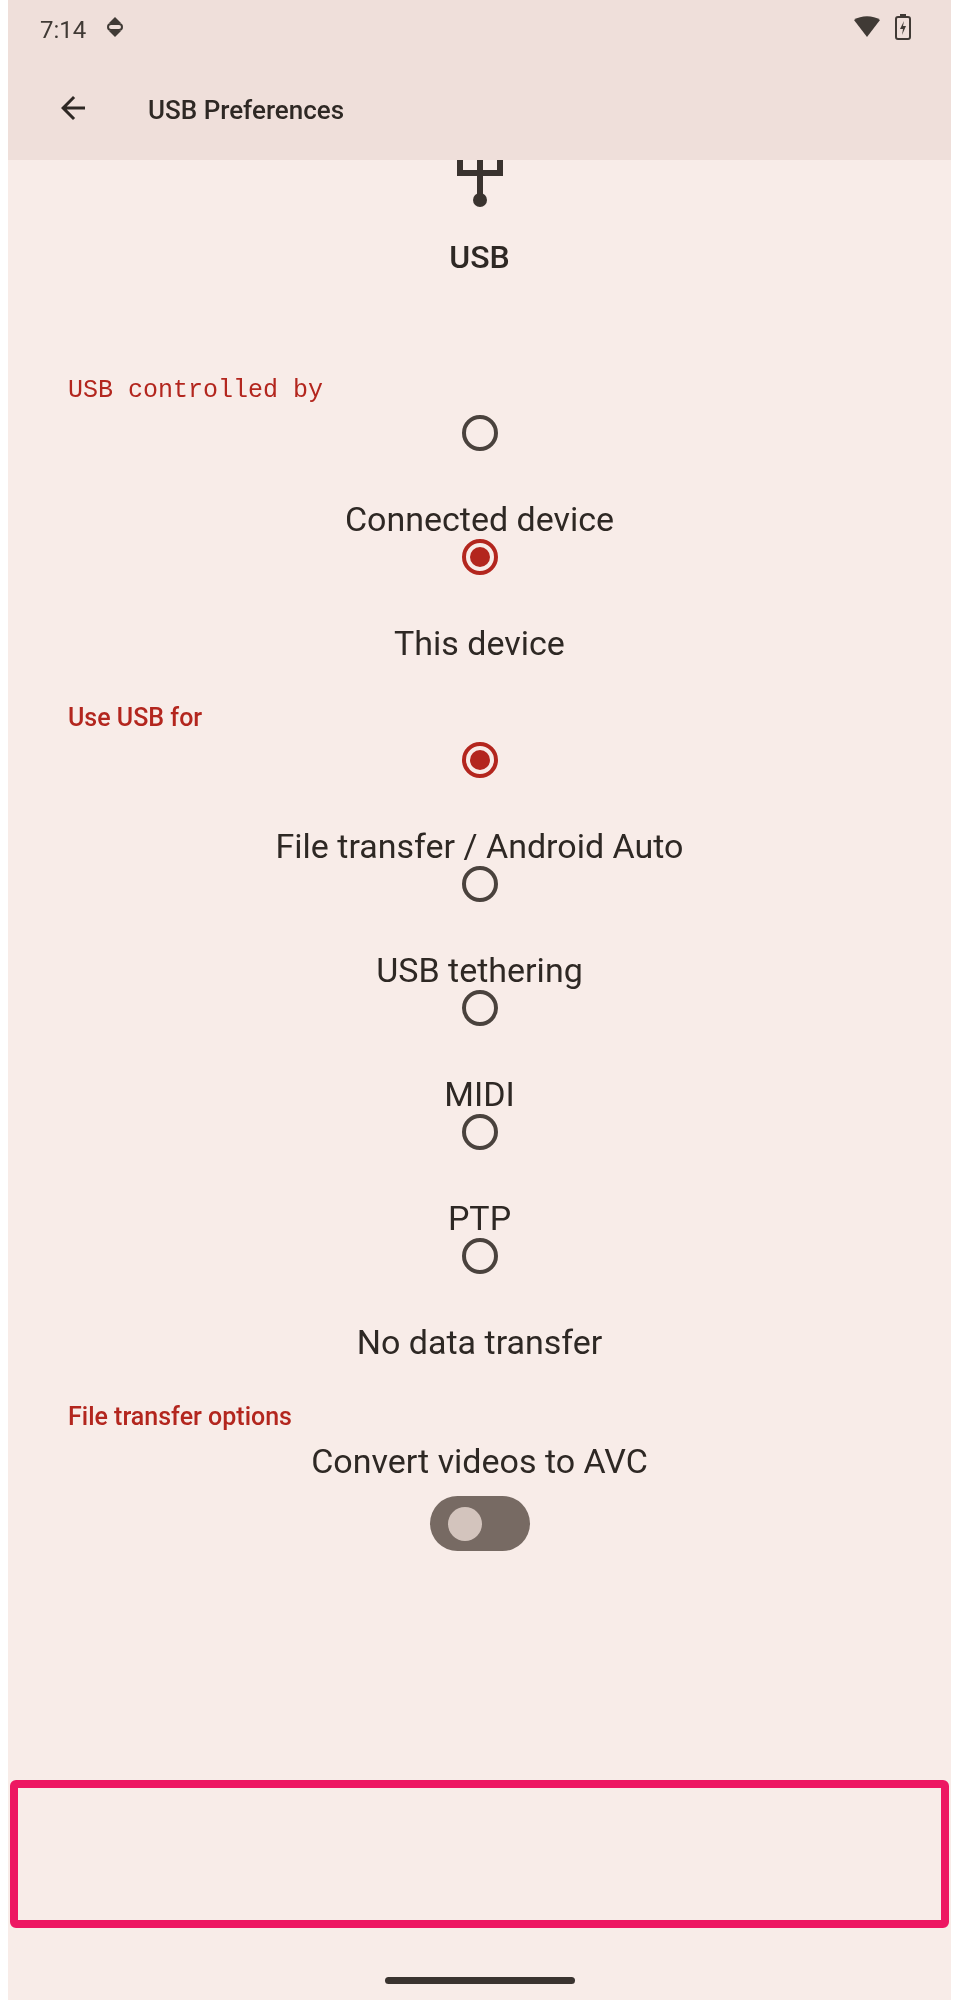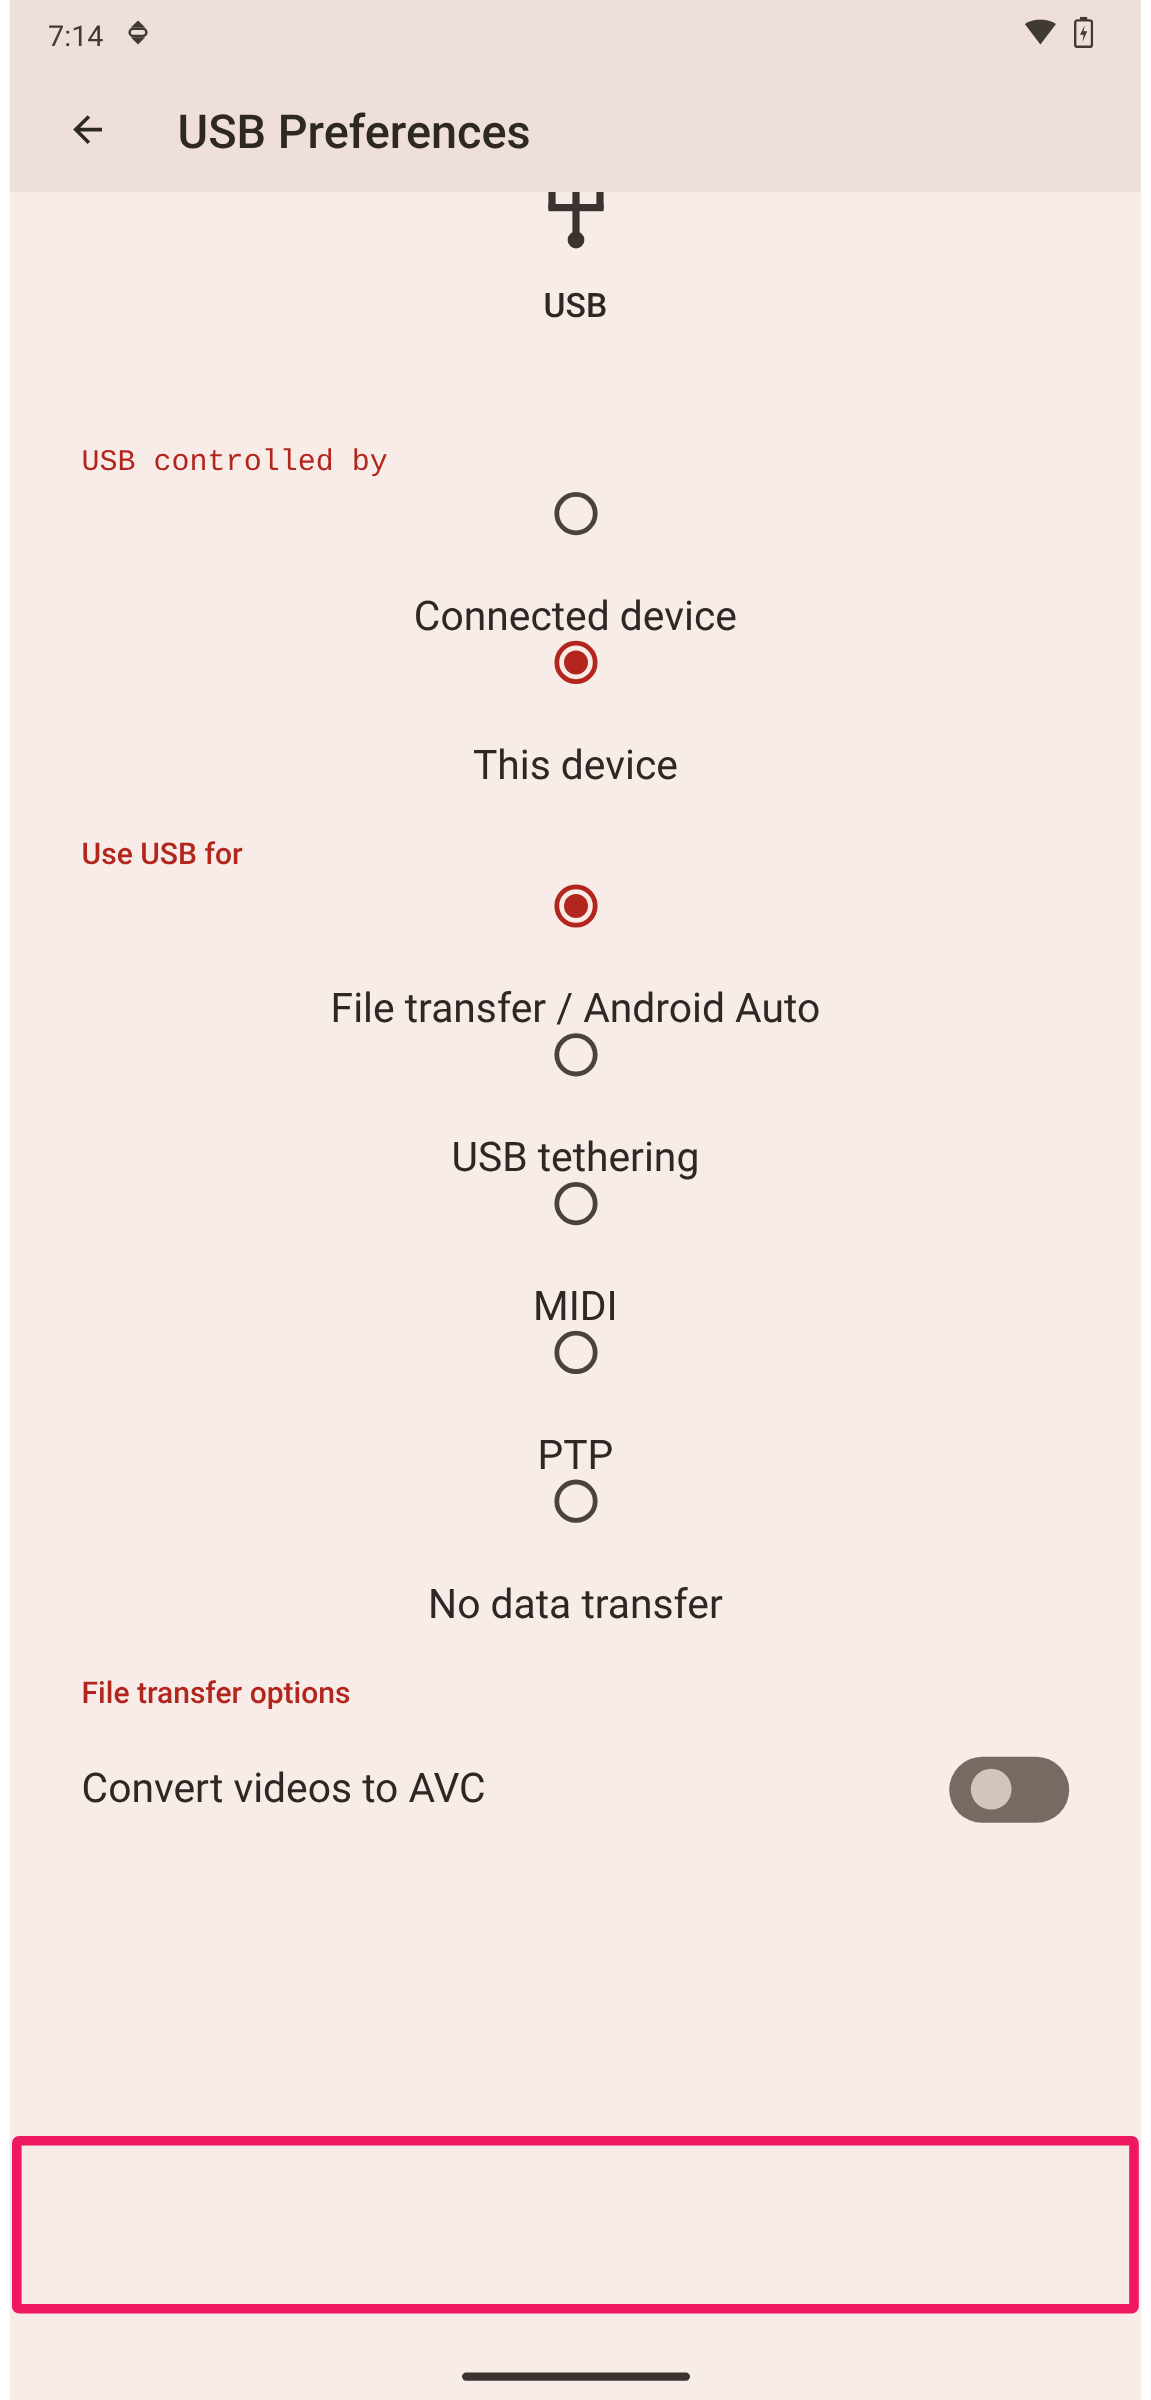--- a/index.html
+++ b/index.html
@@ -61,39 +61,39 @@
     padding:0 40px;
     margin:0 8px;
   }
   .back-btn{
     width:50px;height:50px;
     display:flex;align-items:center;justify-content:center;
     border-radius:50%;
     cursor:pointer;
   }
   .title{
-    font-size:39px;
+    font-size:26px;
     font-weight:500;
     color:var(--text);
   }
 
   .content{
     padding:0 60px;
     margin:0 8px;
   }
 
   .usb-hero{
     text-align:center;
     padding:4px 0 10px 0;
   }
   .usb-icon{
     display:flex;justify-content:center;margin-top:-4px;margin-bottom:30px;
   }
   .usb-label{
-    font-size:28px;
+    font-size:32px;
     font-weight:500;
     color:var(--text);
   }
 
   .section-header{
     color:var(--accent);
     font-size:25px;
     font-weight:500;
     margin-top:40px;
     margin-bottom:10px;
@@ -126,20 +126,21 @@
     font-size:34px;
     color:var(--text);
   }
 
   .switch-row{
     display:flex;
     align-items:center;
     min-height:110px;
     cursor:pointer;
     margin-top:8px;
+    flex-direction:column;
   }
   .switch-label{
     font-size:34px;
     color:var(--text);
     flex:1;
   }
   .switch{
     width:100px;height:55px;
     background:var(--toggle-track);
     border-radius:40px;

